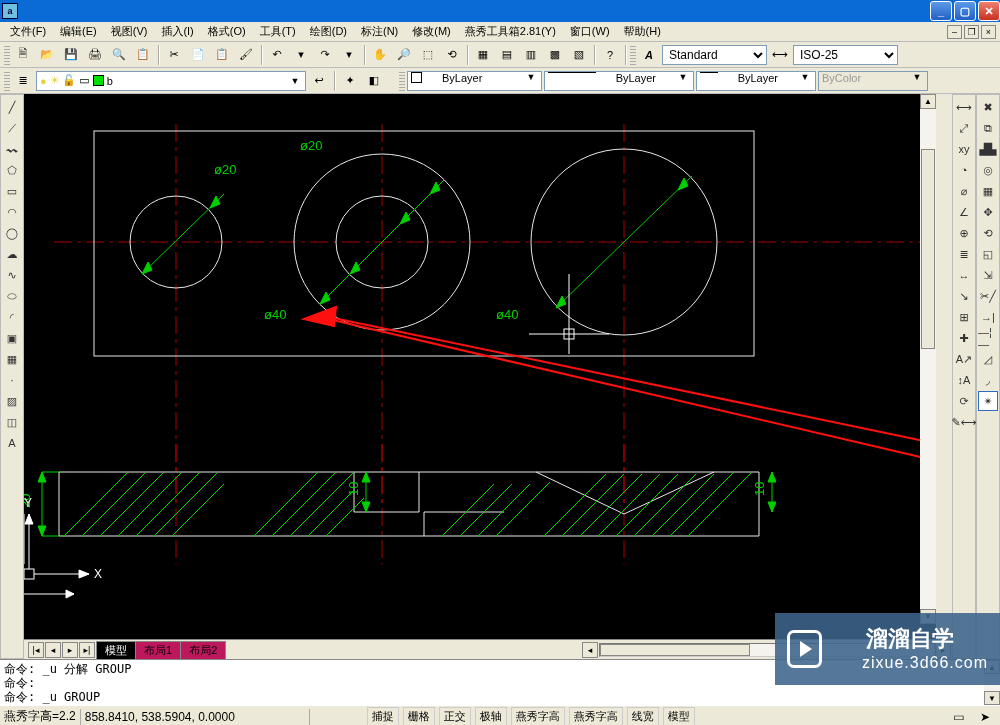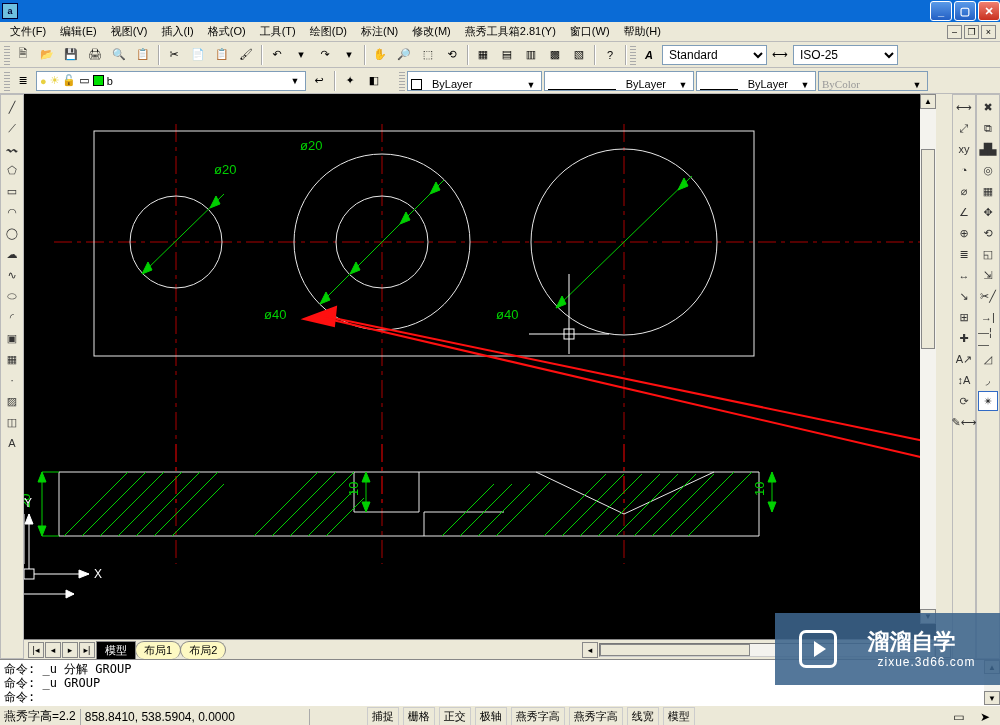--- a/index.html
+++ b/index.html
@@ -88,40 +88,40 @@
 .tb-btn {
   width: 22px; height: 22px;
   display: inline-flex; align-items: center; justify-content: center;
   border: 1px solid transparent;
 }
 .tb-select {
   height: 20px; font-size: 12px; border: 1px solid #7f9db9;
   background: #fff; padding: 1px 2px;
 }
 .tb-select.wide { width: 105px; }
-.disabled { color: #999; font-family: Liberation Serif, serif; }
+.disabled { color: #999; }
 
 
 .layerrow {
   height: 26px;
   background: #ece9d8;
   display: flex;
   align-items: center;
   padding: 2px 4px;
   gap: 2px;
   border-bottom: 1px solid #bbb;
 }
 .layer-combo {
   display: flex; align-items: center; gap: 3px;
   border: 1px solid #7f9db9; background: #fff;
   height: 20px; padding: 0 3px;
 }
 .layer-combo.wed { width: 270px; }
 .bylayer-combo {
-  display: flex; align-items: flex-end; gap: 10px;
+  display: flex; align-items: flex-start; gap: 20px;
   border: 1px solid #7f9db9; background: #fff; height: 20px;
   padding: 0 3px;
 }
 .ltype-line { flex:1; height:1px; background:#000; }
 .drop-tri { width:14px; text-align:center; font-size:9px; color:#000; }
 
 
 .workarea {
   position: relative;
   height: 565px;
@@ -150,21 +150,21 @@
   padding-left: 4px; border-top:1px solid #888;
 }
 .tabs-row .nav-btn {
   width: 16px; height:16px; display:inline-flex; align-items:center;
   justify-content:center; font-size:9px; border:1px solid #888;
   background:#ece9d8; margin-right:1px;
 }
 .tab { background:#ece9d8; border:1px solid #888; border-bottom:none;
   padding: 1px 8px; font-size:11px; margin-right: -1px; }
 .tab.active { background:#000; color:#fff; }
-.tab.layout { background:#fef9c3;border-radius:9px; }
+.tab.layout { background:#be185d; }
 .hscroll { 
   margin-left:auto; height:16px; width:370px;
   display:flex; align-items:center; background:#ece9d8;
 }
 .hscroll .track { flex:1; height:14px; background:#f4f3ee; border:1px inset #ccc; position:relative; }
 .hscroll .thumb { position:absolute; left:0; width:150px; height:12px; background:#ece9d8; border:1px solid #888; }
 
 
 .vscroll {
   position:absolute; right:0; top:0; width:16px; height:530px;
@@ -202,21 +202,21 @@
 .overlay-logo .play {
   width:38px; height:38px; border:3px solid #fff; border-radius:7px;
   display:flex; align-items:center; justify-content:center;
 }
 .overlay-logo .play::after {
   content:""; border-left:12px solid #fff; border-top:8px solid transparent;
   border-bottom:8px solid transparent; margin-left:3px;
 }
 .overlay-logo .txt { display:flex; flex-direction:column; line-height:1.2; }
 .overlay-logo .big { font-size:22px; font-weight:bold;text-align:center; }
-.overlay-logo .small { font-size:12px; letter-spacing:1px;margin-left:30px; }
+.overlay-logo .small { font-size:16px; letter-spacing:1px;margin-left:30px; }
 
 
 .canvas svg { position:absolute; top:0; left:0; }
 
 .grip { width:6px; height:100%; background:repeating-linear-gradient(0deg,#aaa 0 1px,transparent 1px 3px); }
 </style>
 </head>
 <body>
 
 <div class="titlebar">
@@ -548,22 +548,22 @@
     <span class="side-btn">—¦—</span>
     <span class="side-btn">◿</span>
     <span class="side-btn">◞</span>
     <span class="side-btn" style="background:#fff;border:1px solid #316ac5">✴</span>
   </div>
 </div>
 
 <div class="cmdarea">
   <div class="cmd-lines">
     <div>命令: _u 分解 GROUP</div>
+    <div>命令:</div>
     <div>命令: _u GROUP</div>
-    <div>命令:</div>
   </div>
   <div class="cmd-scroll">
     <div style="height:14px;border:1px solid #888;display:flex;align-items:center;justify-content:center;font-size:8px">▲</div>
     <div style="flex:1;background:#f4f3ee"></div>
     <div style="height:14px;border:1px solid #888;display:flex;align-items:center;justify-content:center;font-size:8px">▼</div>
   </div>
 </div>
 
 <div class="statusbar">
   <span>燕秀字高=2.2</span>

